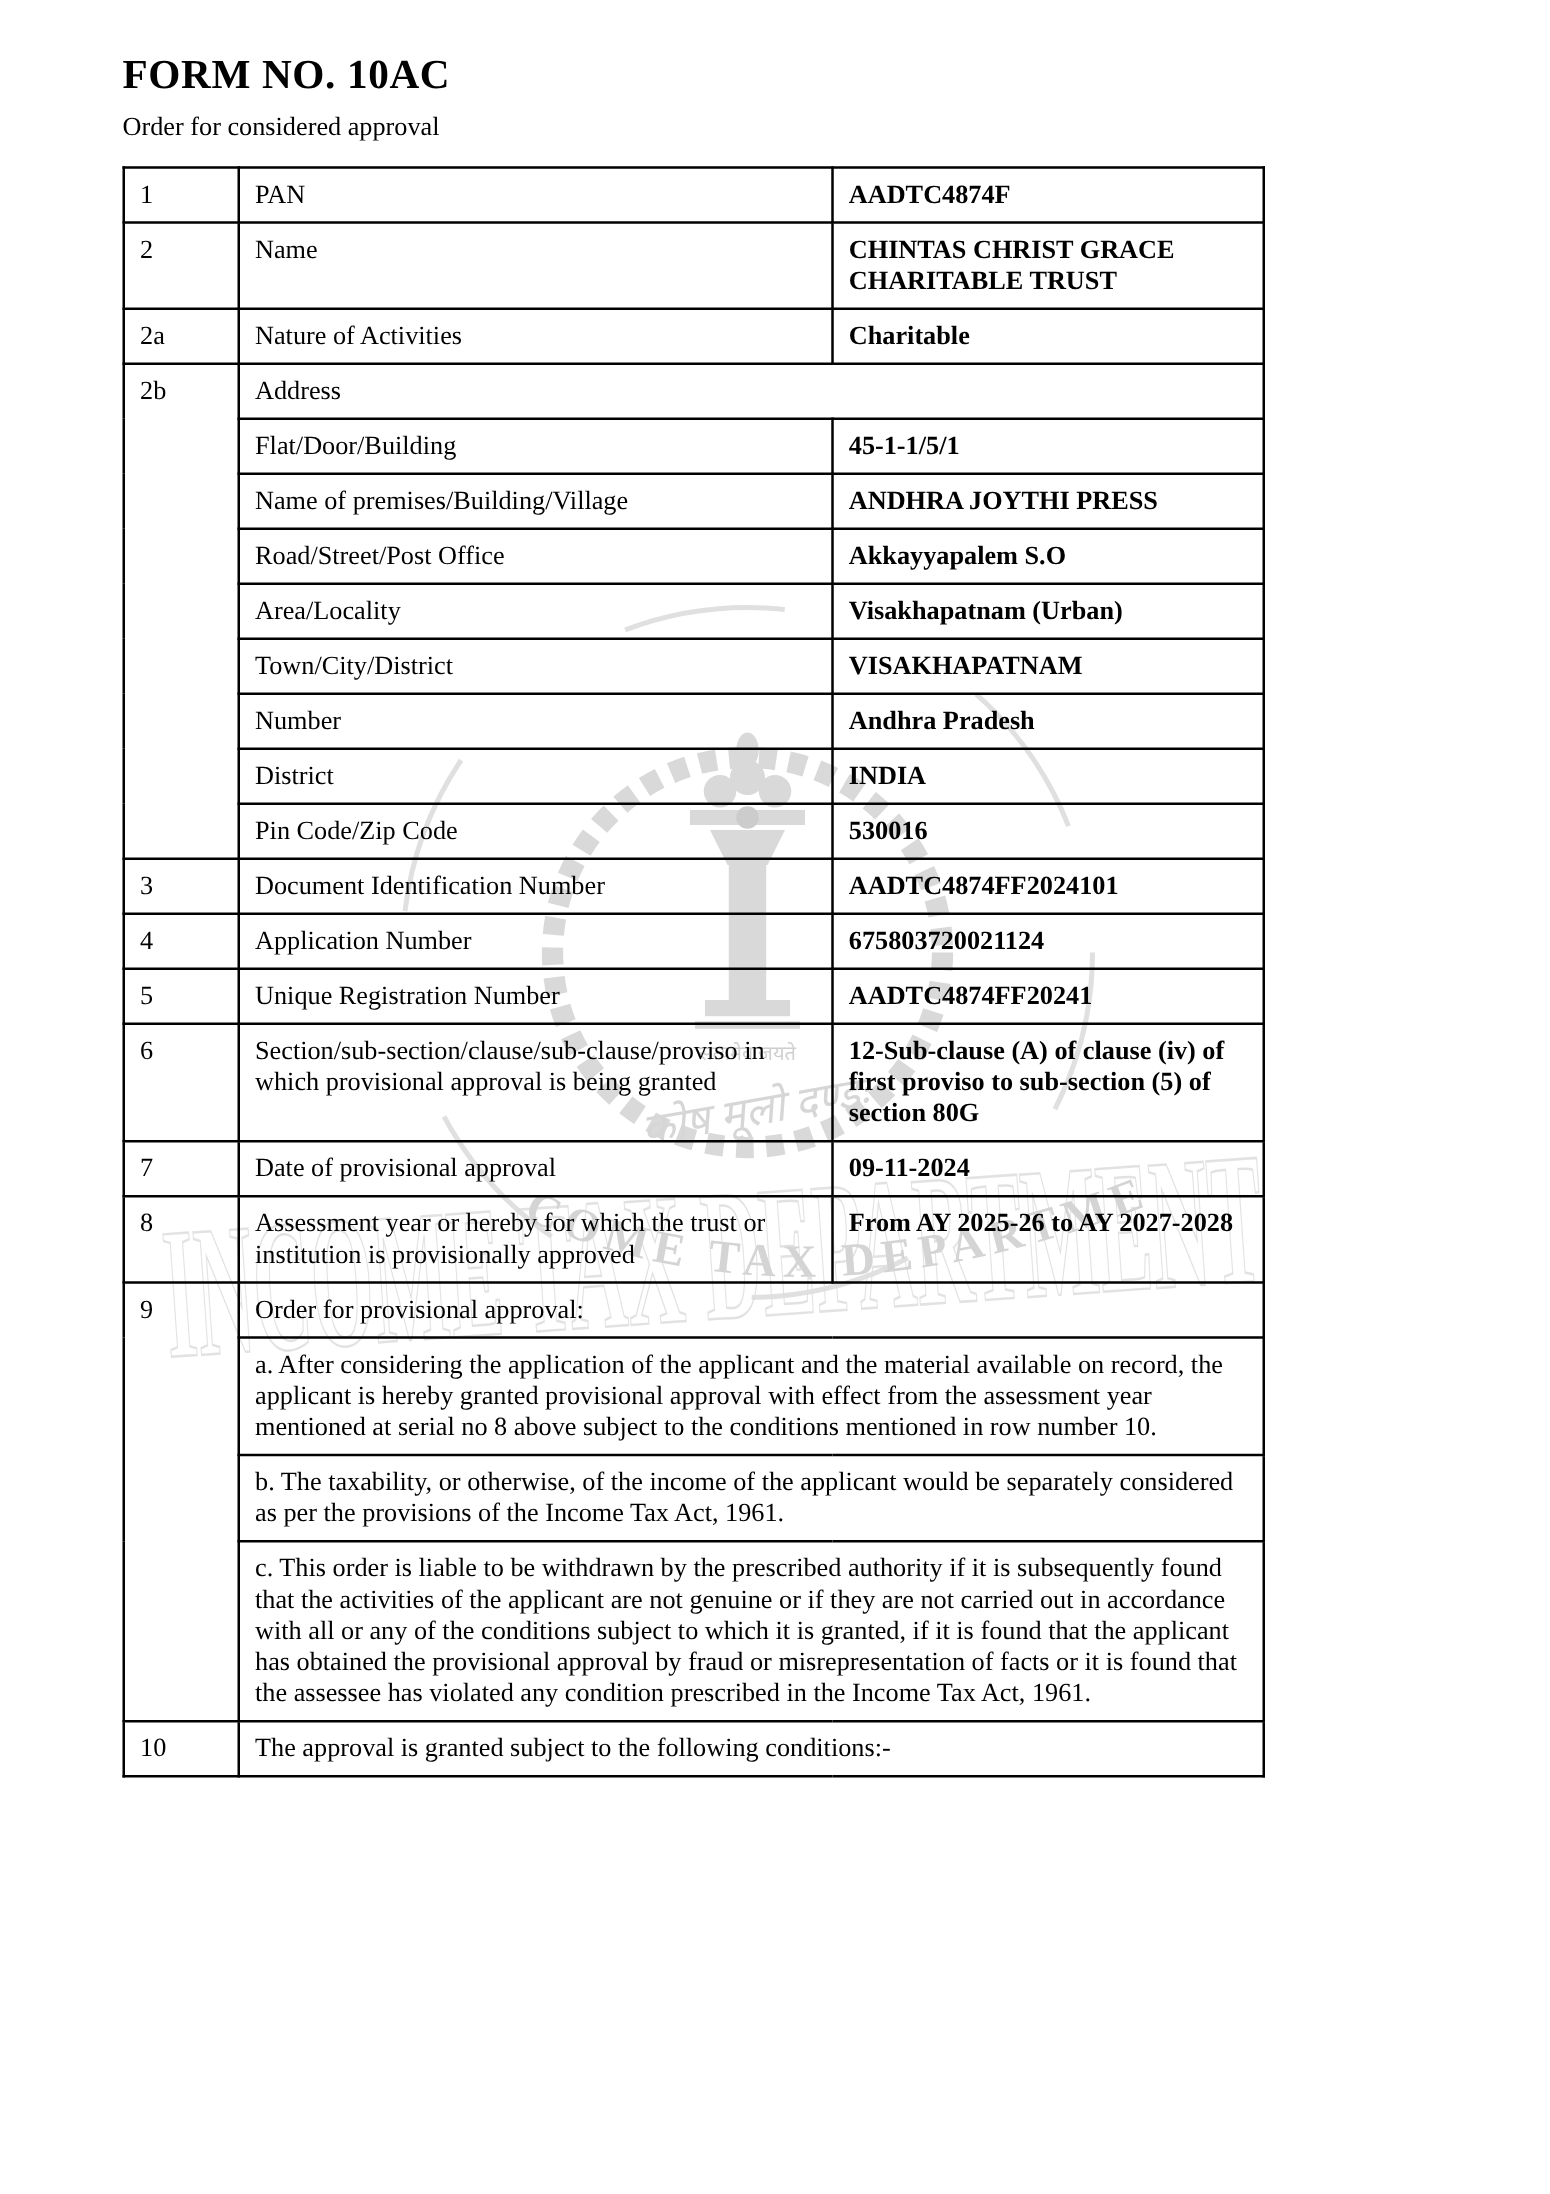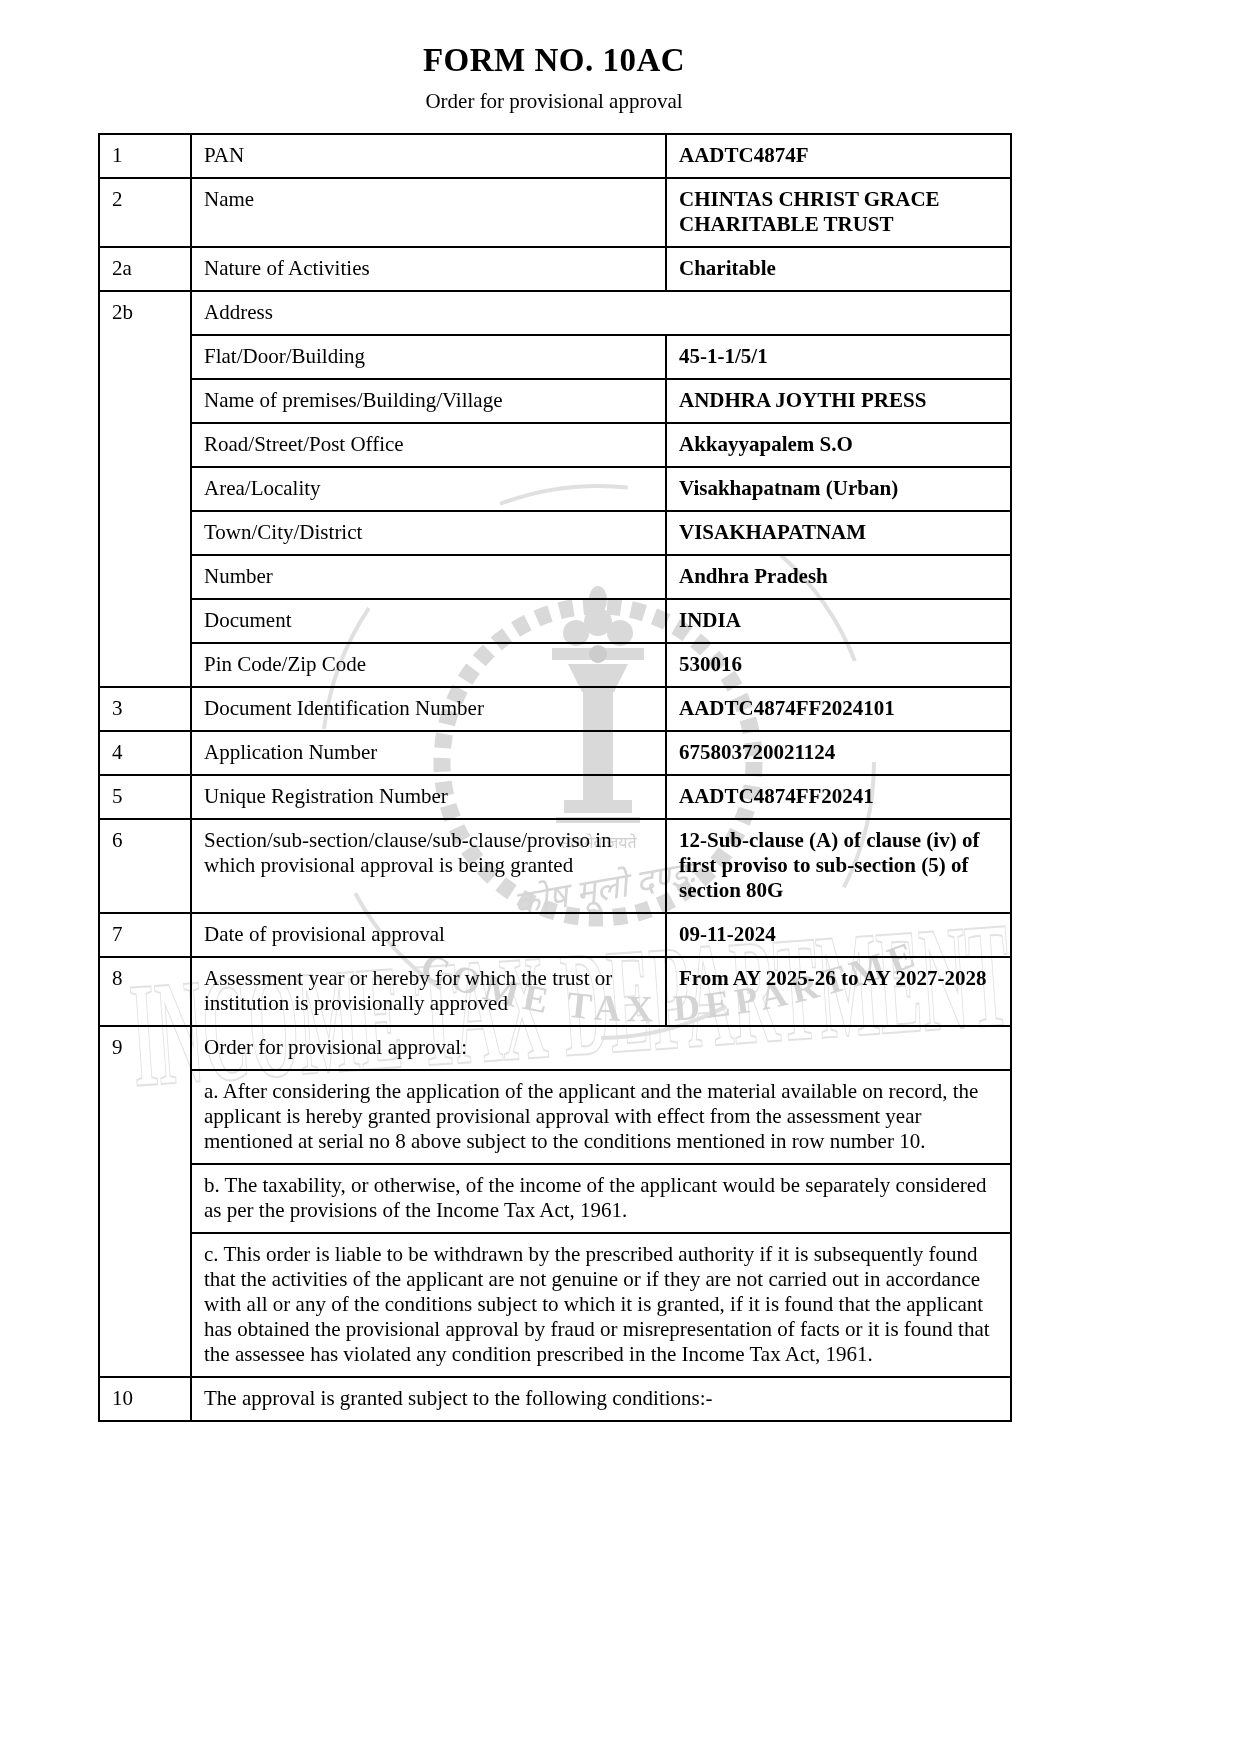--- a/index.html
+++ b/index.html
@@ -15,21 +15,21 @@
     height: 1755px;
     background: #ffffff;
     overflow: hidden;
   }
   .content {
     position: relative;
     width: 912px;
     margin-left: 98px;
     padding-top: 42px;
   }
-  .doc-header { position: relative; z-index: 2; text-align: center; }
+  .doc-header { position: relative; z-index: 2; }
   .doc-title {
     margin: 0;
     font-size: 33px;
     font-weight: bold;
     letter-spacing: 0.5px;
   }
   .doc-rule {
     margin: 33px 0 0 0;
     font-size: 21px;
   }
@@ -104,21 +104,21 @@
 
         <path id="wm-arc" d="M 308 508 Q 530 602 806 492" fill="none"></path>
         <text font-size="37" font-weight="bold" fill="#d4d4d4" letter-spacing="6">
           <textPath href="#wm-arc" startOffset="50%" text-anchor="middle">INCOME TAX DEPARTMENT</textPath>
         </text>
       </svg>
     </div>
 
     <div class="doc-header">
       <h1 class="doc-title">FORM NO. 10AC</h1>
-      <p class="doc-order">Order for provisional approval</p>
+      <p class="doc-order">Order for considered approval</p>
     </div>
 
     <table class="form-table">
       <colgroup>
         <col style="width:92px">
           <col style="width:475px">
           <col style="width:345px">
       </colgroup>
       <tbody>
         <tr>
@@ -158,21 +158,21 @@
         </tr>
         <tr>
           <td class="lbl">Town/City/District</td>
           <td class="val">VISAKHAPATNAM</td>
         </tr>
         <tr>
           <td class="lbl">Number</td>
           <td class="val">Andhra Pradesh</td>
         </tr>
         <tr>
-          <td class="lbl">Document</td>
+          <td class="lbl">District</td>
           <td class="val">INDIA</td>
         </tr>
         <tr>
           <td class="lbl">Pin Code/Zip Code</td>
           <td class="val">530016</td>
         </tr>
         <tr>
           <td class="sn">3</td>
           <td class="lbl">Document Identification Number</td>
           <td class="val">AADTC4874FF2024101</td>

